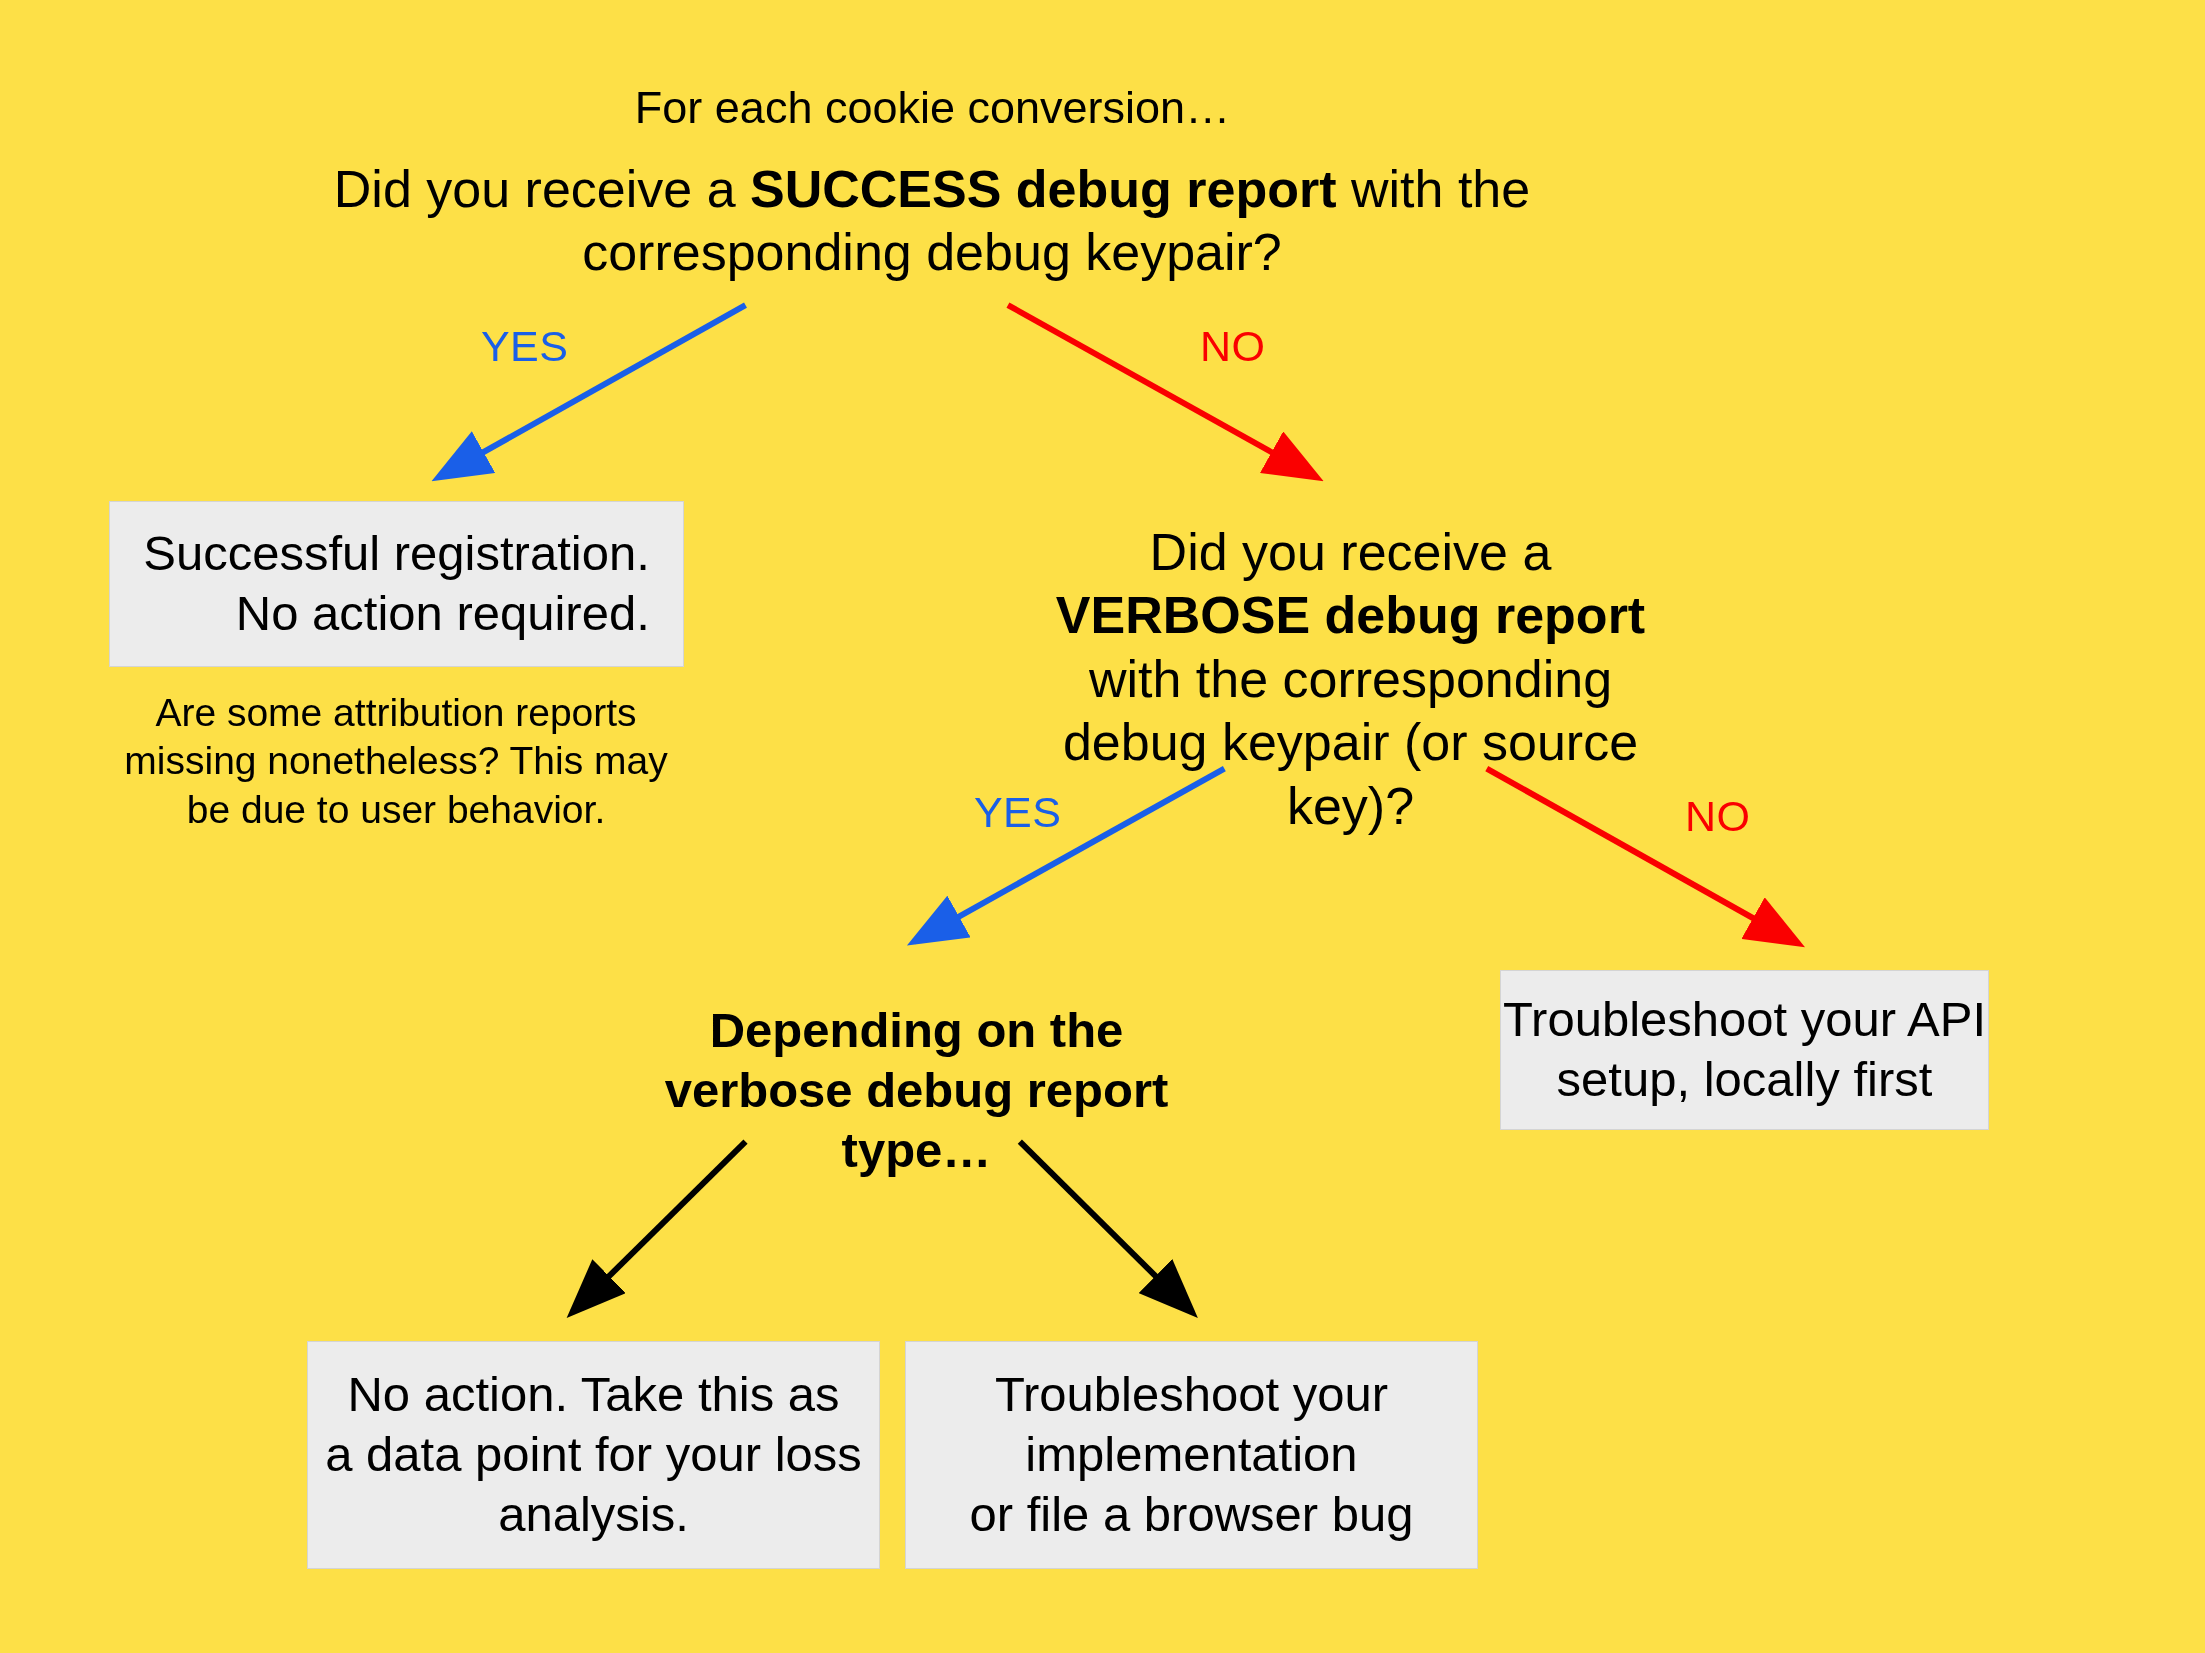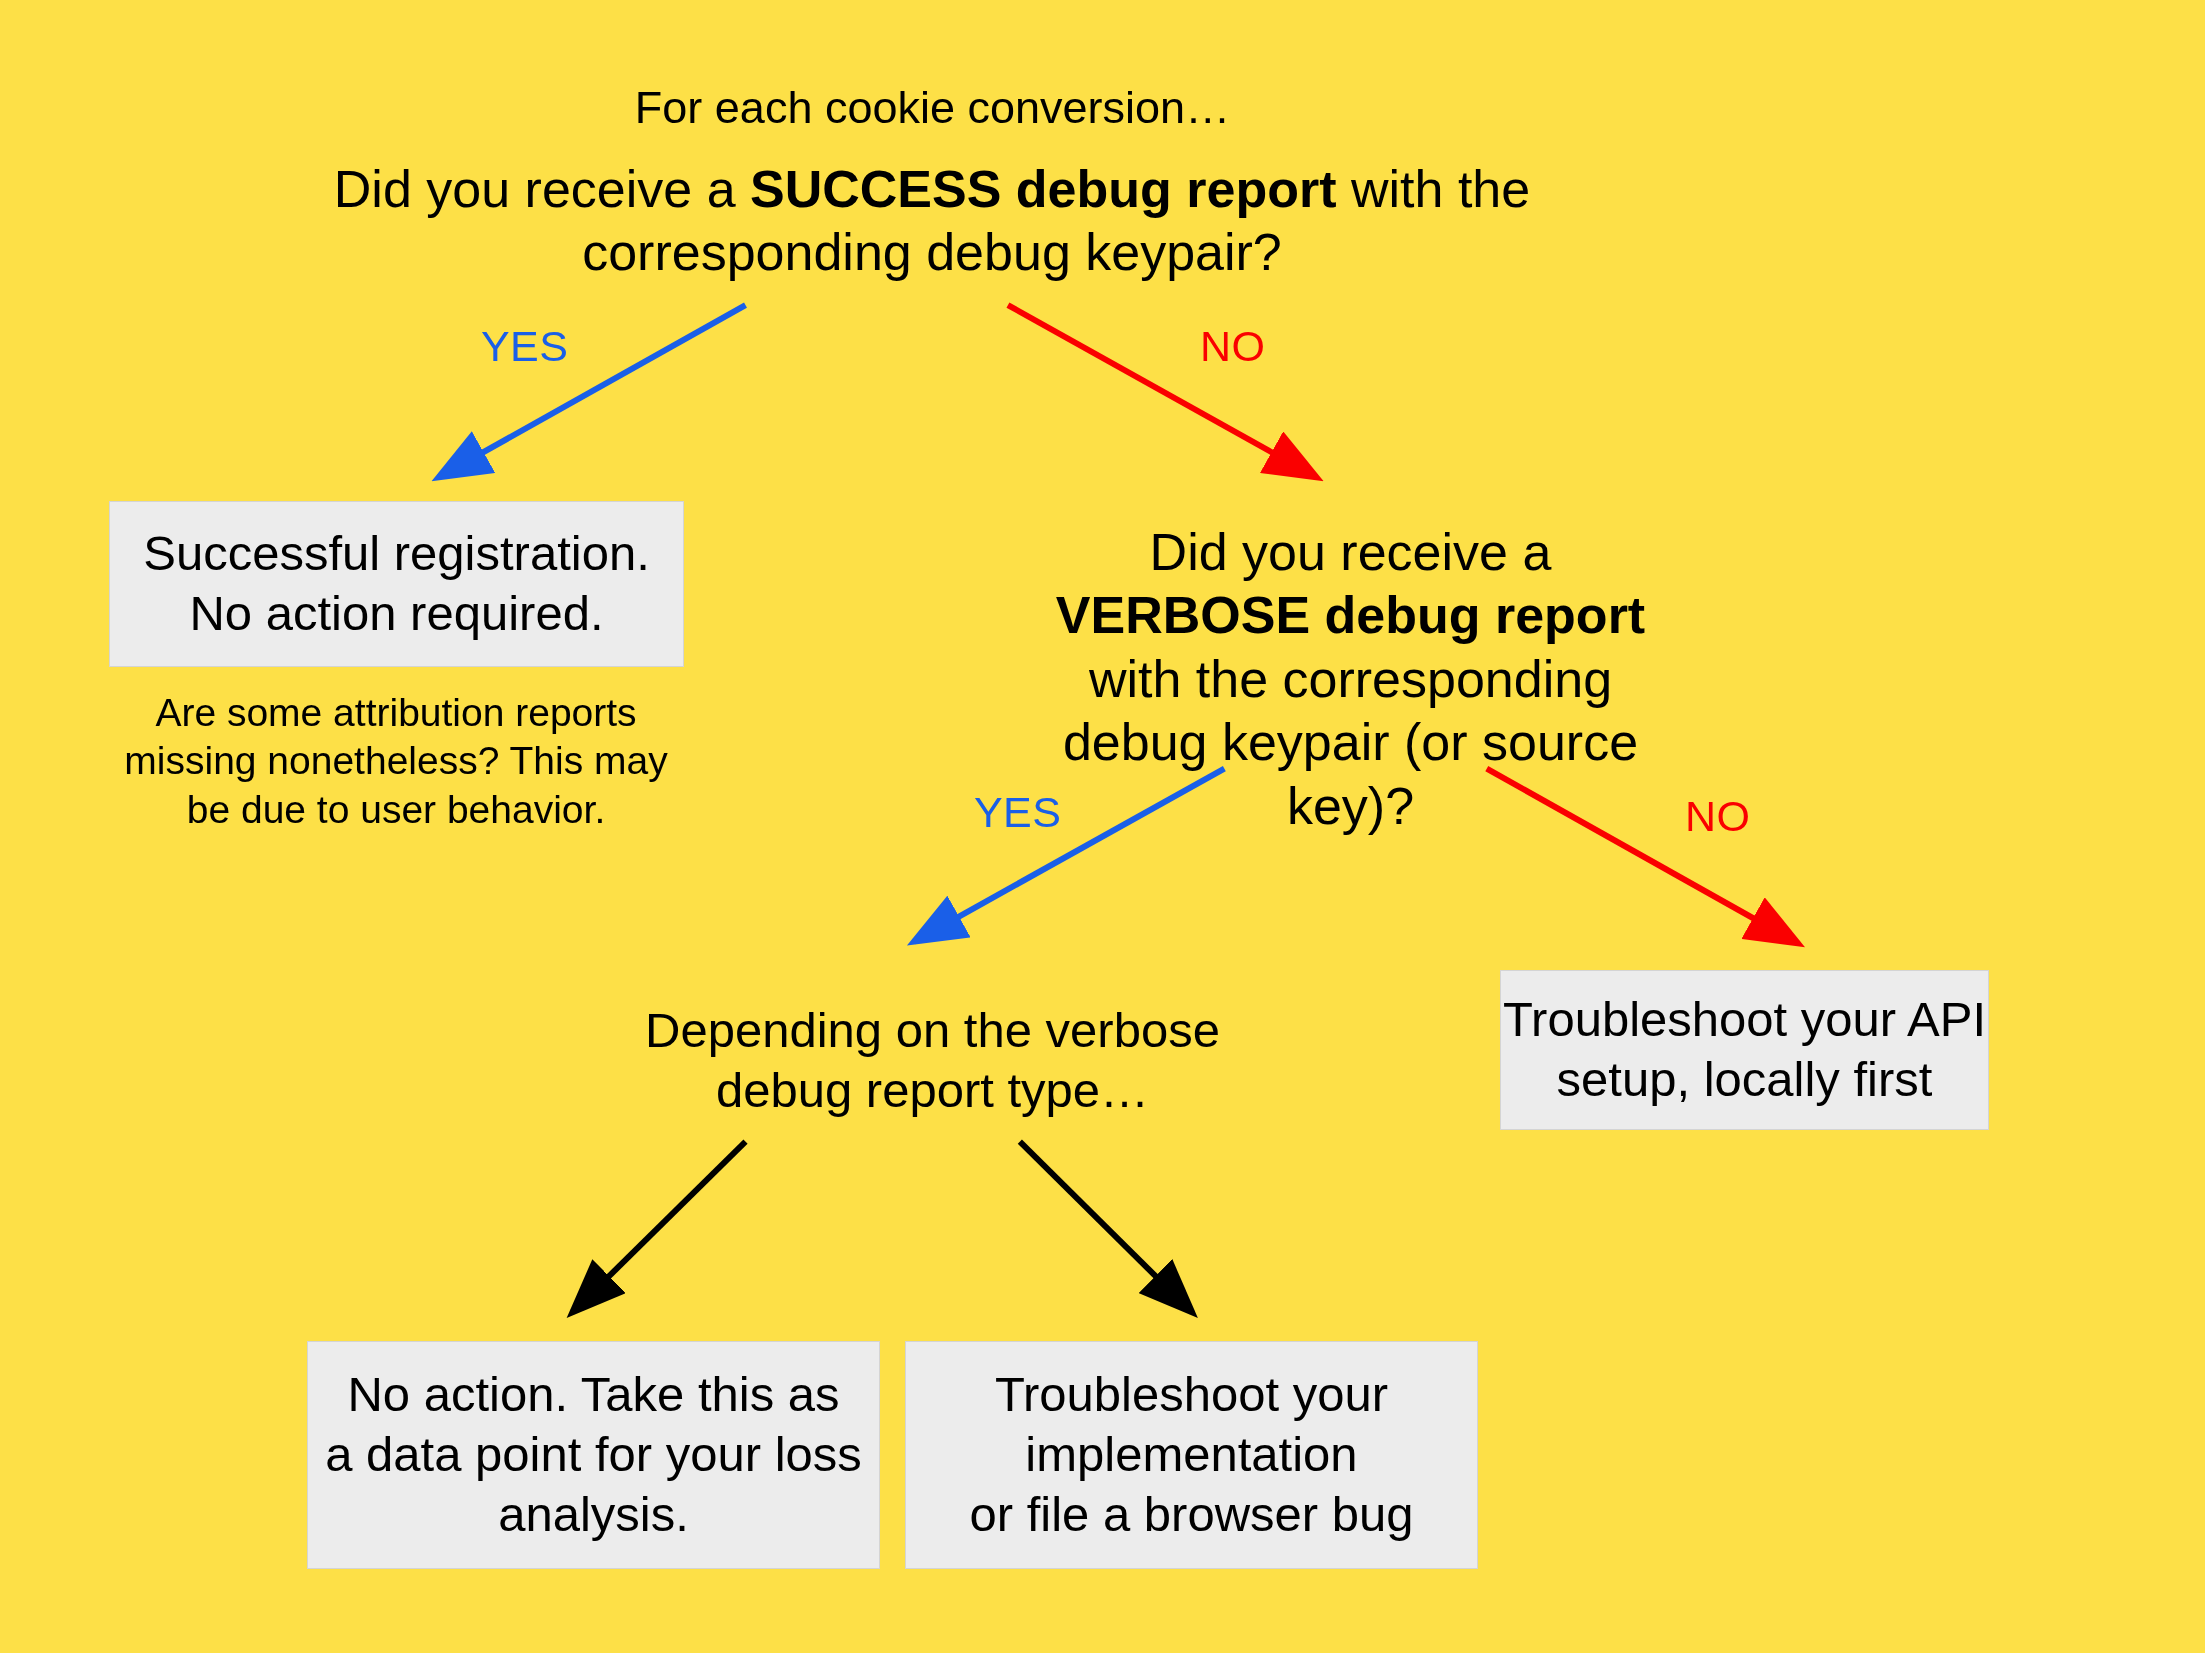--- a/index.html
+++ b/index.html
@@ -105,34 +105,34 @@
 
   <div class="abs node-text q-heading" style="left:336px; top:81px; width:1193px;">For each cookie conversion…</div>
 
   <div class="abs node-text q-main" style="left:293px; top:158px; width:1278px;"><span>Did you receive a </span><b>SUCCESS debug report</b><span> with the corresponding debug keypair?</span></div>
 
   <div class="abs branch-label label-yes" style="left:481px; top:322px;">YES</div>
 
   <div class="abs branch-label label-no" style="left:1200px; top:322px;">NO</div>
 
   <div class="abs box" style="left:109px; top:501px; width:575px; height:166px;">
-    <span style="white-space:pre-line;">Successful registration.
+    <span style="white-space:pre-line;text-align:right;">Successful registration.
 No action required.</span>
   </div>
 
   <div class="abs note" style="left:102px; top:689px; width:588px;">Are some attribution reports missing nonetheless? This may be due to user behavior.</div>
 
   <div class="abs node-text q-main" style="left:1018px; top:521px; width:665px;"><span style="white-space:pre-line;">Did you receive a
 </span><b>VERBOSE debug report</b><span> with the corresponding debug keypair (or source key)?</span></div>
 
   <div class="abs branch-label label-yes" style="left:974px; top:788px;">YES</div>
 
   <div class="abs branch-label label-no" style="left:1685px; top:792px;">NO</div>
 
-  <div class="abs node-text" style="left:630px; top:1001px; width:605px; font-size:49px;">Depending on the verbose debug report type…</div>
+  <div class="abs node-text" style="left:614px; top:1001px; width:605px; font-size:49px;font-weight:bold;">Depending on the verbose debug report type…</div>
 
   <div class="abs box" style="left:1500px; top:970px; width:489px; height:160px;">
     <span style="white-space:pre-line;">Troubleshoot your API
 setup, locally first</span>
   </div>
 
 
   <div class="abs box" style="left:307px; top:1341px; width:573px; height:228px;align-items:center;">
     <span style="white-space:pre-line;">No action. Take this as
 a data point for your loss

